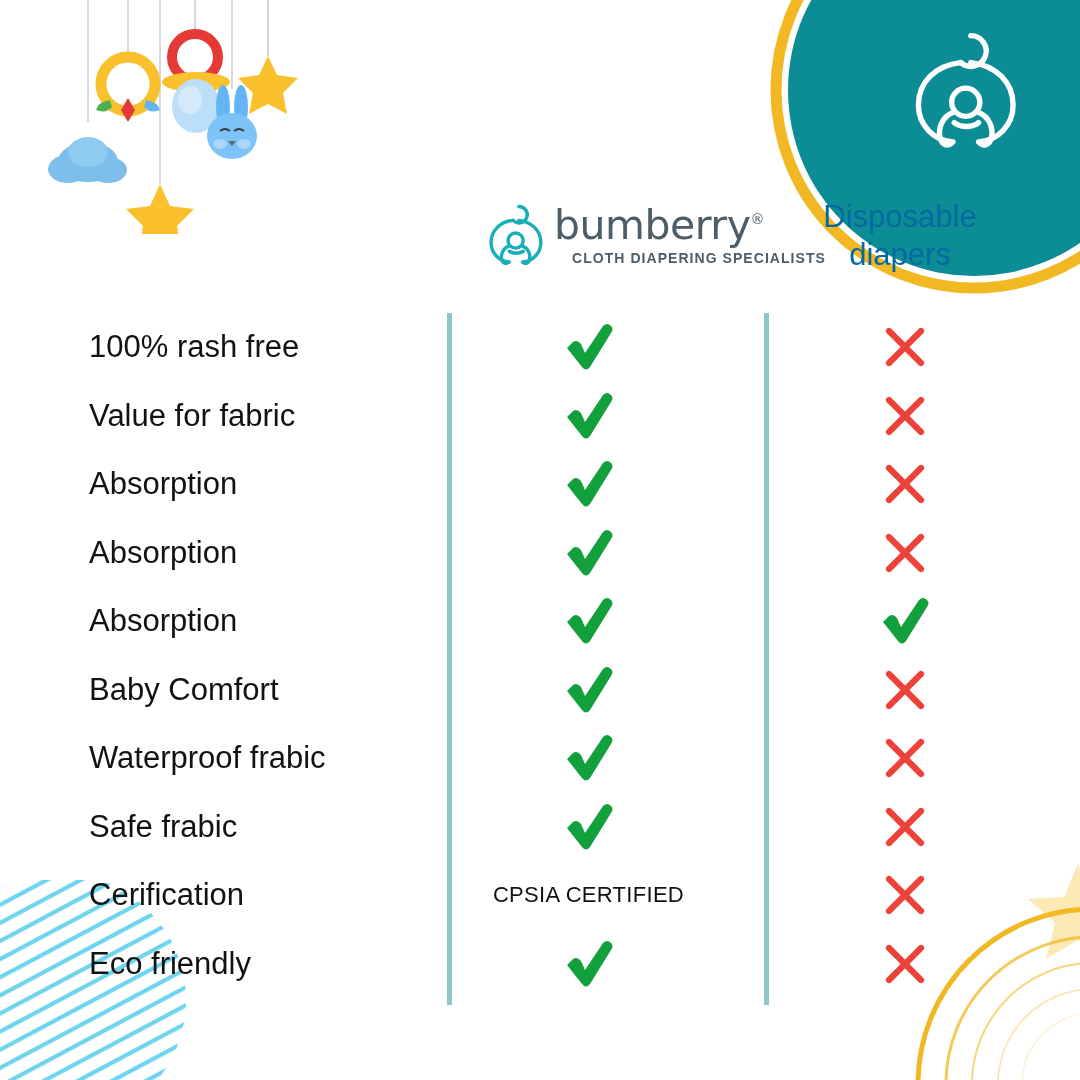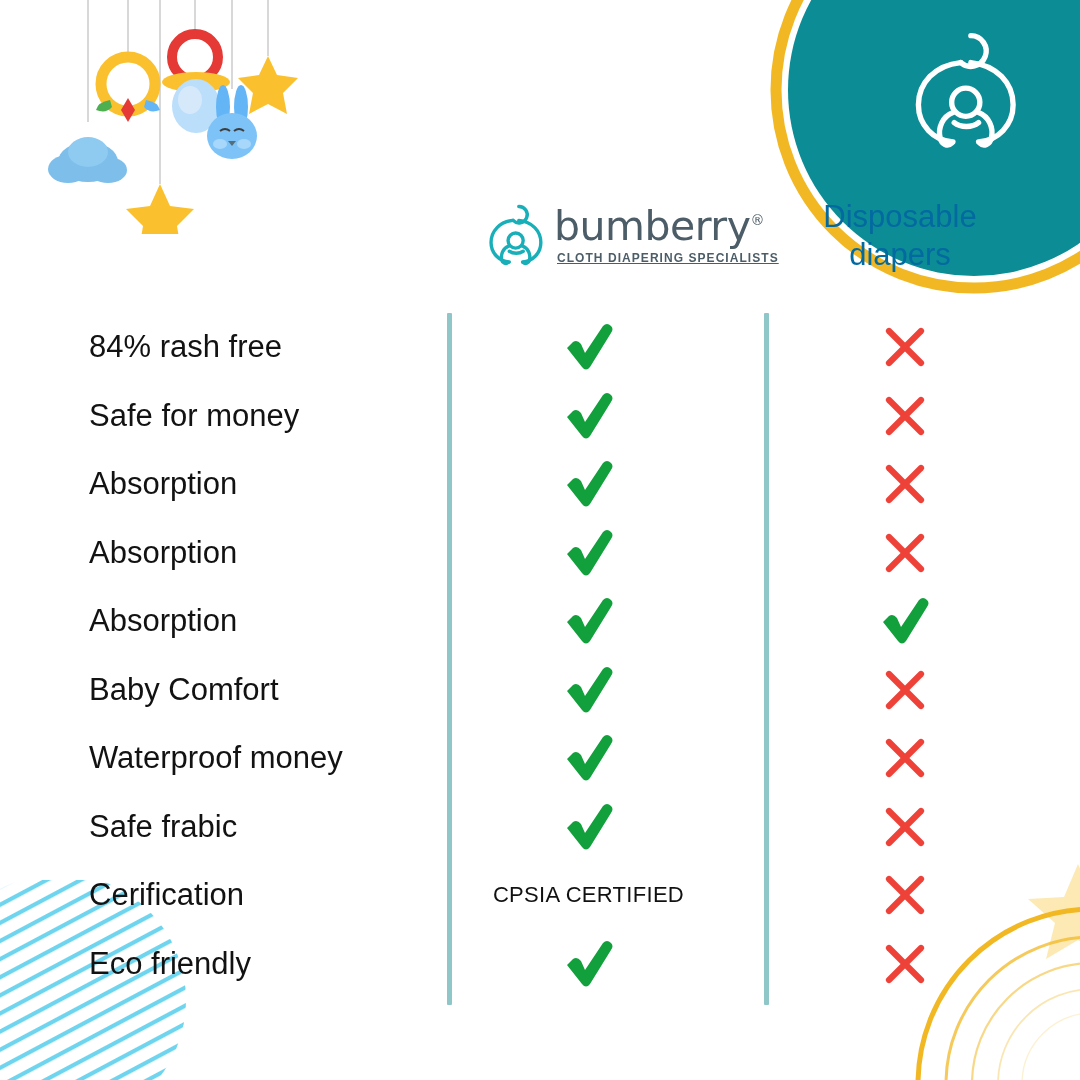--- a/index.html
+++ b/index.html
@@ -19,22 +19,22 @@
   #bottom-left-stripes{left:-60px;top:880px;}
   #bottom-right-arcs{right:-10px;bottom:-8px;}
   .brand-logo{position:absolute;left:486px;top:200px;display:flex;align-items:center;gap:10px;}
   .brand-wordmark{display:flex;flex-direction:column;line-height:1;}
   .brand-name{
     font-size:41px;color:#4c5d68;letter-spacing:-0.5px;
     font-family:"DejaVu Sans", sans-serif;font-weight:400;position:relative;
   }
   .brand-reg{font-size:14px;vertical-align:super;color:#4c5d68;}
   .brand-tagline{
-    font-size:12px;color:#4c5d68;letter-spacing:1.05px;font-weight:700;
-    margin-top:5px;margin-left:3px;text-decoration:underline;
+    font-size:14px;color:#4c5d68;letter-spacing:1.05px;font-weight:700;
+    margin-top:5px;margin-left:18px;
   }
   .col2-title{
     position:absolute;left:770px;top:198px;width:260px;text-align:center;
     font-size:31px;color:#0369a1;line-height:1.24;font-weight:400;
   }
 
   
   .divider{position:absolute;width:5px;background:#8fc6c8;top:313px;height:692px;border-radius:1px;}
   #divider-left{left:447px;}
   #divider-right{left:764px;}
@@ -184,41 +184,41 @@
   <div class="col2-title">
     <div>Disposable</div>
     <div>diapers</div>
   </div>
 
   <div class="divider" id="divider-left"></div>
   <div class="divider" id="divider-right"></div>
 
   <div class="table" id="comparison-table">
       <div class="row">
-        <div class="cell-label">84% rash free</div>
-        <div class="cell-mark">
-          <span class="mark">
-            <svg width="52" height="46" viewBox="0 0 52 46">
-              <path d="M4 24 L10 18 q4 -3 8 2 L22 29 L40 2 q4 -4 8 0 q3 3 0 7 L27 43 q-4 5 -8 0z" fill="#12A03C"></path>
-            </svg>
-          </span>
-        </div>
-        <div class="cell-mark second">
-          <span class="mark">
-            <svg width="44" height="44" viewBox="0 0 44 44">
-              <g stroke="#EE4238" stroke-width="6.2" stroke-linecap="round">
-                <line x1="6" y1="6" x2="38" y2="38"></line>
-                <line x1="38" y1="6" x2="6" y2="38"></line>
-              </g>
-            </svg>
-          </span>
-        </div>
-      </div>
-      <div class="row">
-        <div class="cell-label">Safe for money</div>
+        <div class="cell-label">100% rash free</div>
+        <div class="cell-mark">
+          <span class="mark">
+            <svg width="52" height="46" viewBox="0 0 52 46">
+              <path d="M4 24 L10 18 q4 -3 8 2 L22 29 L40 2 q4 -4 8 0 q3 3 0 7 L27 43 q-4 5 -8 0z" fill="#12A03C"></path>
+            </svg>
+          </span>
+        </div>
+        <div class="cell-mark second">
+          <span class="mark">
+            <svg width="44" height="44" viewBox="0 0 44 44">
+              <g stroke="#EE4238" stroke-width="6.2" stroke-linecap="round">
+                <line x1="6" y1="6" x2="38" y2="38"></line>
+                <line x1="38" y1="6" x2="6" y2="38"></line>
+              </g>
+            </svg>
+          </span>
+        </div>
+      </div>
+      <div class="row">
+        <div class="cell-label">Value for fabric</div>
         <div class="cell-mark">
           <span class="mark">
             <svg width="52" height="46" viewBox="0 0 52 46">
               <path d="M4 24 L10 18 q4 -3 8 2 L22 29 L40 2 q4 -4 8 0 q3 3 0 7 L27 43 q-4 5 -8 0z" fill="#12A03C"></path>
             </svg>
           </span>
         </div>
         <div class="cell-mark second">
           <span class="mark">
             <svg width="44" height="44" viewBox="0 0 44 44">
@@ -301,21 +301,21 @@
             <svg width="44" height="44" viewBox="0 0 44 44">
               <g stroke="#EE4238" stroke-width="6.2" stroke-linecap="round">
                 <line x1="6" y1="6" x2="38" y2="38"></line>
                 <line x1="38" y1="6" x2="6" y2="38"></line>
               </g>
             </svg>
           </span>
         </div>
       </div>
       <div class="row">
-        <div class="cell-label">Waterproof money</div>
+        <div class="cell-label">Waterproof frabic</div>
         <div class="cell-mark">
           <span class="mark">
             <svg width="52" height="46" viewBox="0 0 52 46">
               <path d="M4 24 L10 18 q4 -3 8 2 L22 29 L40 2 q4 -4 8 0 q3 3 0 7 L27 43 q-4 5 -8 0z" fill="#12A03C"></path>
             </svg>
           </span>
         </div>
         <div class="cell-mark second">
           <span class="mark">
             <svg width="44" height="44" viewBox="0 0 44 44">

